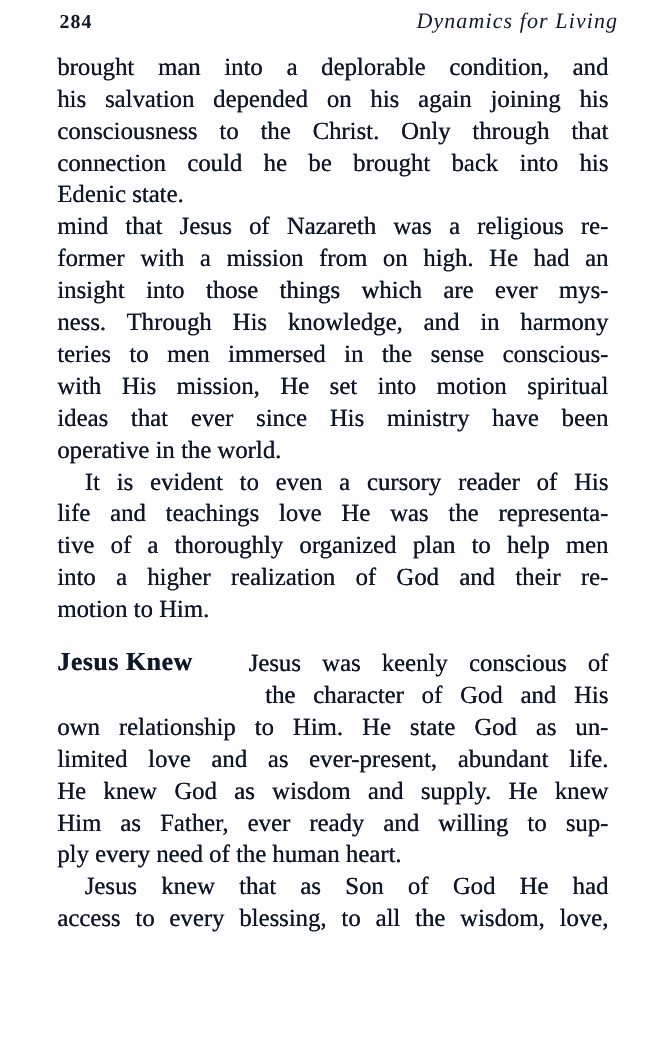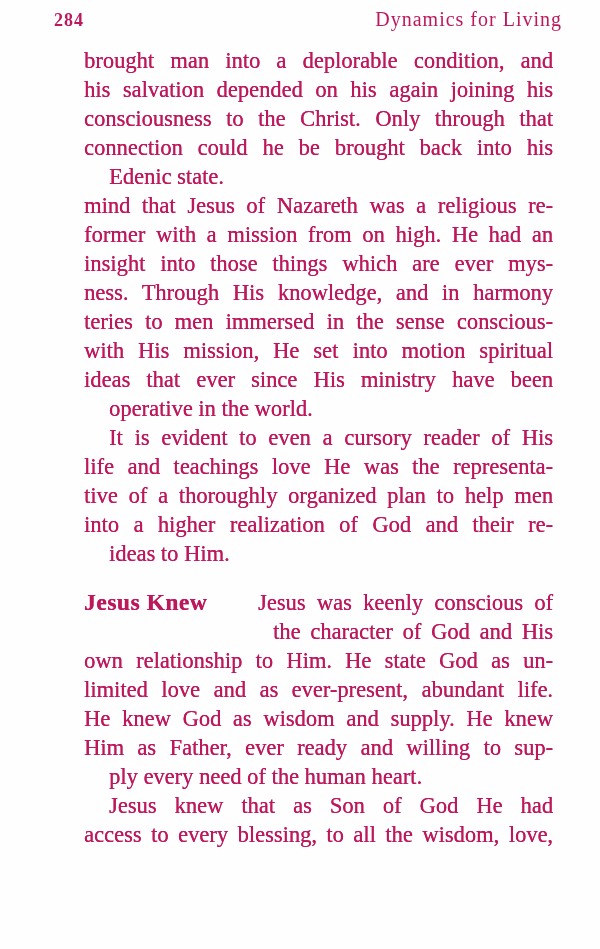--- a/index.html
+++ b/index.html
@@ -6,56 +6,56 @@
     margin: 0;
     padding: 0;
     background: #e8e8e8;
   }
   .page {
     position: relative;
     width: 600px;
     height: 949px;
     margin: 0 auto;
     background: #fefefe;
-    color: #be185d;
+    color: #0f172a;
     font-family: "Liberation Serif", "DejaVu Serif", serif;
     overflow: hidden;
     box-sizing: border-box;
   }
   .pagehead {
     display: flex;
     justify-content: space-between;
     align-items: baseline;
     padding: 8px 38px 0 54px;
   }
   .pageno {
     font-size: 18px;
     letter-spacing: 1px;
     font-weight: bold;
   }
   .runhead {
+    font-style: italic;
     font-size: 20px;
     letter-spacing: 1px;
   }
   .bodytext {
     margin-top: 15px;
-    padding: 0 47px 0 84px; 
+    padding: 0 47px 0 52px; 
     font-size: 22.5px;
     line-height: 29px;
     text-shadow: 0.25px 0 0 currentColor; 
   }
   .ln {
     text-align: justify;
     text-align-last: justify;
     white-space: normal;
     height: 29px;
   }
   .ln.end {
     text-align-last: left;
-    margin-left: 25px;
   }
   .ln.ind {
     padding-left: 25px;
   }
   .section {
     margin-top: 20px;
     position: relative;
   }
   .runin-heading {
     position: absolute;
@@ -92,21 +92,21 @@
     <div class="ln">ness. Through His knowledge, and in harmony</div>
     <div class="ln">teries to men immersed in the sense conscious-</div>
     <div class="ln">with His mission, He set into motion spiritual</div>
     <div class="ln">ideas that ever since His ministry have been</div>
     <div class="ln end">operative in the world.</div>
 
     <div class="ln ind">It is evident to even a cursory reader of His</div>
     <div class="ln">life and teachings love He was the representa-</div>
     <div class="ln">tive of a thoroughly organized plan to help men</div>
     <div class="ln">into a higher realization of God and their re-</div>
-    <div class="ln end">ideas to Him.</div>
+    <div class="ln end">motion to Him.</div>
 
     <div class="section">
       <span class="runin-heading">Jesus Knew</span>
       <div class="ln hang1">Jesus was keenly conscious of</div>
       <div class="ln hang2">the character of God and His</div>
       <div class="ln">own relationship to Him. He state God as un-</div>
       <div class="ln">limited love and as ever-present, abundant life.</div>
       <div class="ln">He knew God as wisdom and supply. He knew</div>
       <div class="ln">Him as Father, ever ready and willing to sup-</div>
       <div class="ln end">ply every need of the human heart.</div>

